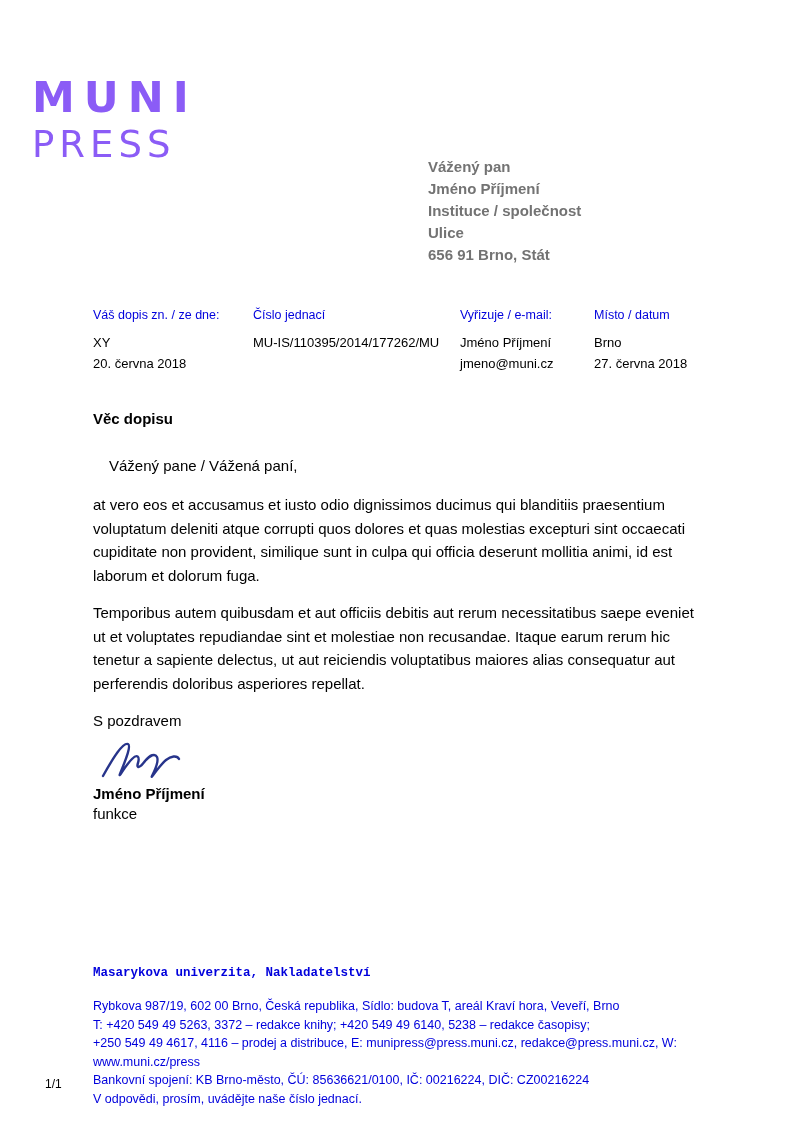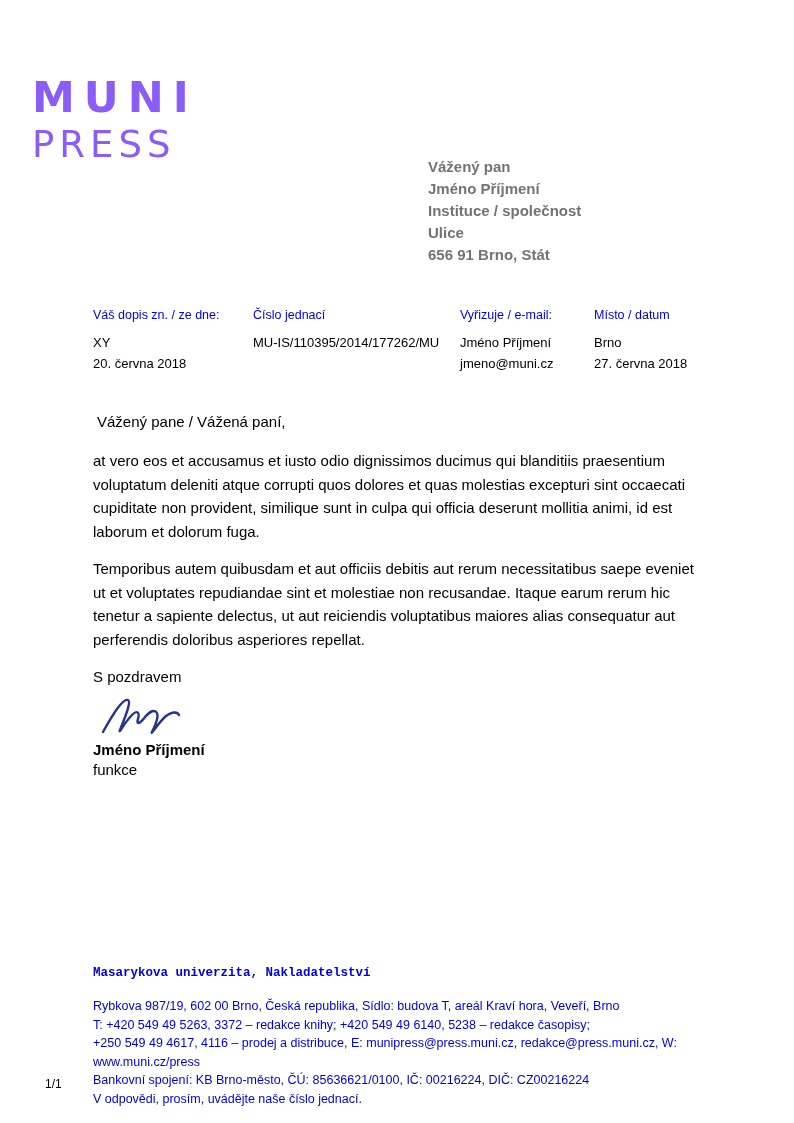--- a/index.html
+++ b/index.html
@@ -39,21 +39,21 @@
   }
   .ref-header { color: #0000dc; font-size: 12.5px; margin-bottom: 10px; }
   .ref-line { font-size: 13px; color: #000; line-height: 21px; }
 
   
   .letter {
     position: absolute; left: 93px; top: 410px; width: 616px;
     font-size: 15px; color: #000;
   }
   .subject { font-weight: bold; font-size: 15px; margin: 0 0 27px 0; }
-  .salutation { margin: 0 0 16px 4px; line-height: 23px; }
+  .salutation { margin: 0 0 16px 16px; line-height: 23px; }
   .letter p.body-par { margin: 0 0 14px 0; line-height: 23.5px; }
   .closing { margin: 6px 0 4px 0; line-height: 23px; }
   .signature { display: block; margin: 2px 0 2px 6px; }
   .signer-name { font-weight: bold; line-height: 20px; }
   .signer-role { line-height: 20px; }
 
   
   .footer {
     position: absolute; left: 93px; top: 966px; right: 40px;
     color: #0000dc; font-size: 12.5px;
@@ -100,20 +100,21 @@
       <div class="ref-line">jmeno@muni.cz</div>
     </div>
     <div>
       <div class="ref-header">Místo / datum</div>
       <div class="ref-line">Brno</div>
       <div class="ref-line">27. června 2018</div>
     </div>
   </div>
 
   <div class="letter">
+    <div class="subject">Věc dopisu</div>
     <div class="salutation">Vážený pane / Vážená paní,</div>
     <p class="body-par">at vero eos et accusamus et iusto odio dignissimos ducimus qui blanditiis praesentium voluptatum deleniti atque corrupti quos dolores et quas molestias excepturi sint occaecati cupiditate non provident, similique sunt in culpa qui officia deserunt mollitia animi, id est laborum et dolorum fuga.</p>
     <p class="body-par">Temporibus autem quibusdam et aut officiis debitis aut rerum necessitatibus saepe eveniet ut et voluptates repudiandae sint et molestiae non recusandae. Itaque earum rerum hic tenetur a sapiente delectus, ut aut reiciendis voluptatibus maiores alias consequatur aut perferendis doloribus asperiores repellat.</p>
     <div class="closing">S pozdravem</div>
 
     <svg class="signature" width="96" height="46" viewBox="0 0 96 46">
       <path d="M4,40 C14,22 24,6 29,8 C33,10 24,30 21,38 C19,43 26,30 33,23
                C38,18 41,20 39,27 C37,33 41,32 46,25 C51,19 56,17 58,21
                C60,25 55,36 53,40 C51,44 60,30 67,24 C72,20 78,19 80,23" fill="none" stroke="#27348b" stroke-width="2.4" stroke-linecap="round" stroke-linejoin="round"></path>
     </svg>

